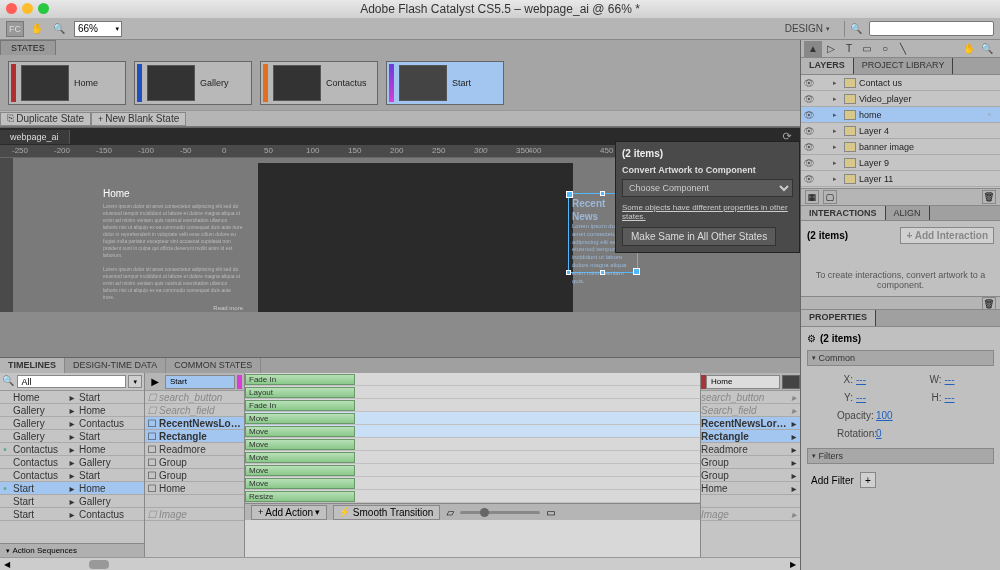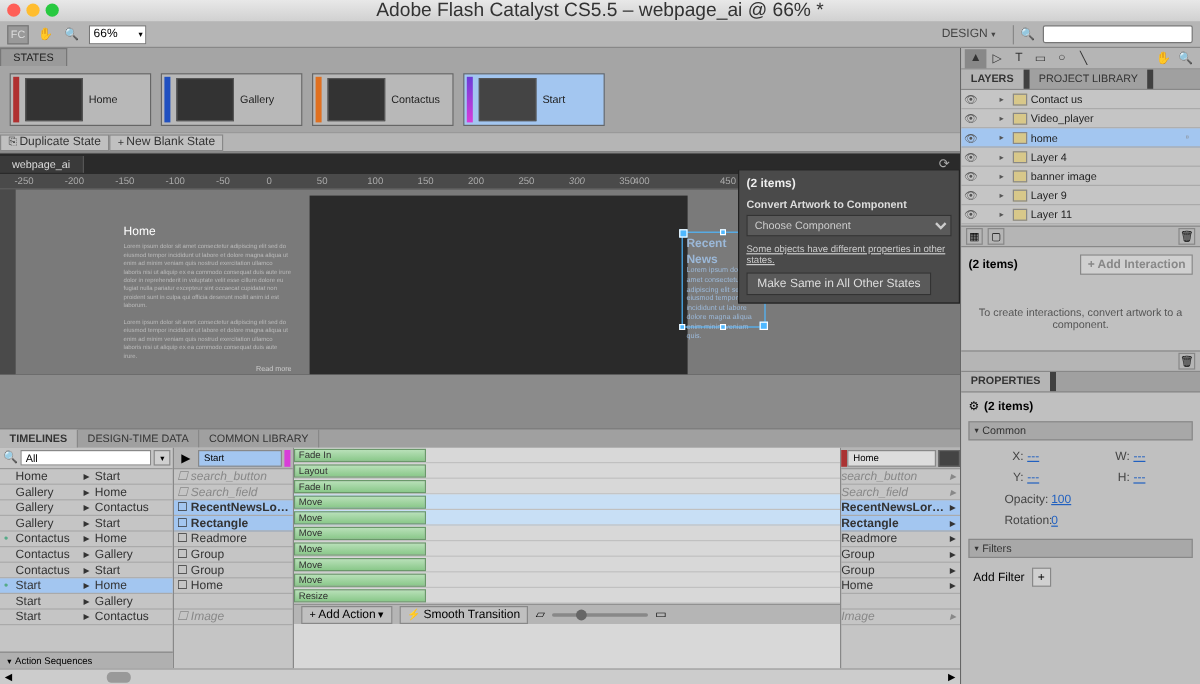--- a/index.html
+++ b/index.html
@@ -3,21 +3,21 @@
 <meta charset="utf-8">
 <style>
 * { margin:0; padding:0; box-sizing:border-box; font-family:"Lucida Grande",Arial,sans-serif; font-size:10px; }
 body { width:1000px; height:570px; background:#8b8b8b; overflow:hidden; position:relative; }
 
 
 .titlebar { height:18px; background:linear-gradient(#e8e8e8,#d0d0d0); display:flex; align-items:center; justify-content:center; position:relative; }
 .traffic { position:absolute; left:6px; top:3px; display:flex; gap:5px; }
 .traffic span { width:11px; height:11px; border-radius:50%; display:block; }
 .tr-red{background:#ff5f57;} .tr-yel{background:#ffbd2e;} .tr-grn{background:#28c940;}
-.titlebar-text { font-size:16px; color:#333; }
+.titlebar-text { font-size:12px; color:#333; }
 
 
 .toprow { height:22px; background:#b5b5b5; display:flex; align-items:center; padding:0 6px; gap:6px; border-bottom:1px solid #888; }
 .fc-logo { width:18px; height:16px; background:#999; color:#ddd; font-size:9px; display:flex; align-items:center; justify-content:center; border:1px solid #777; }
 .tool-ico { width:16px; height:16px; display:flex; align-items:center; justify-content:center; color:#333; }
 .zoom-sel { width:48px; height:16px; background:#fff; border:1px solid #777; font-size:9px; padding-left:3px; display:flex; align-items:center; justify-content:space-between; padding-right:2px; }
 .zoom-sel::after{content:"▾"; font-size:7px;}
 .toprow-right { margin-left:auto; display:flex; align-items:center; gap:6px; }
 .design-btn { padding:2px 8px; color:#444; font-size:10px; display:flex; align-items:center; gap:3px; }
 .design-btn::after{content:"▾"; font-size:7px;}
@@ -67,21 +67,21 @@
 .popup select { width:100%; background:#5a5a5a; color:#ccc; border:1px solid #333; font-size:9px; padding:2px; margin-bottom:6px;}
 .popup-note { color:#ccc; font-size:8px; margin-bottom:6px;text-decoration:underline; }
 .popup button { background:#5a5a5a; border:1px solid #333; color:#ddd; font-size:9px; padding:3px 8px; }
 
 
 .right-panels { width:200px; background:#b5b5b5; display:flex; flex-direction:column; border-left:1px solid #666; height:552px;}
 .tool-icons { height:18px; display:flex; align-items:center; gap:0; padding:0 3px; background:#b5b5b5; border-bottom:1px solid #888;}
 .tool-icons .ti { width:18px; height:16px; display:flex; align-items:center; justify-content:center; font-size:10px; color:#333; }
 .tool-icons .ti.sel { background:#888; }
 .panel-tabs { height:17px; display:flex; background:#a0a0a0; border-bottom:1px solid #888;}
-.panel-tabs div { padding:2px 8px; font-size:9px; color:#333; border-right:5px solid #404040; }
+.panel-tabs div { padding:2px 8px; font-size:9px; color:#333; border-right:1px solid #404040; }
 .panel-tabs div.sel { background:#b5b5b5; font-weight:bold; }
 .layers-list { background:#c5c5c5; height:113px; overflow:auto;}
 .layer-row { display:flex; align-items:center; height:16px; border-bottom:1px solid #aaa; padding-left:2px; gap:3px;}
 .layer-row.sel { background:#a3c6f0; }
 .layer-row .eye { width:12px; font-size:9px; color:#555; text-align:center;}
 .layer-row .arrow { font-size:7px; color:#555; width:8px;}
 .layer-row .folder { width:12px; height:10px; background:#d8c88a; border:1px solid #888;}
 .layer-row .name { font-size:9px; color:#222; flex:1;}
 .panel-footer { height:17px; background:#b5b5b5; border-top:1px solid #888; display:flex; align-items:center; padding:0 4px; gap:4px;}
 .panel-footer .ico { width:14px; height:14px; border:1px solid #888; display:flex; align-items:center; justify-content:center; font-size:9px;}
@@ -272,21 +272,21 @@
       <div class="popup-note">Some objects have different properties in other states.</div>
       <button><span>Make Same in All Other States</span></button>
     </div>
   </div>
 </div>
 
 <div class="bottom">
   <div class="bottom-tabs">
     <div class="sel">TIMELINES</div>
     <div>DESIGN-TIME DATA</div>
-    <div>COMMON LIBRARY</div>
+    <div>COMMON STATES</div>
   </div>
   <div class="timeline-body">
     <div class="tl-left">
       <div class="tl-search">
         <div class="q">🔍</div>
         <input value="All" style="">
         <div class="dd">▾</div>
       </div>
       <div class="tl-trans-list" id="transList">
               <div class="tl-trans-row">
@@ -568,20 +568,24 @@
           <span style="width:12px;font-size:8px;color:#888;"></span>
         </div>
       </div>
   <div class="panel-footer">
     <div class="ico">▦</div>
     <div class="ico">▢</div>
     <div class="ico" style="margin-left:auto">🗑</div>
   </div>
 
   <div class="interactions">
+    <div class="panel-tabs">
+      <div class="sel">INTERACTIONS</div>
+      <div>ALIGN</div>
+    </div>
     <div class="inter-body">
       <div class="inter-head">
         <span>(2 items)</span>
         <button><span>+ Add Interaction</span></button>
       </div>
       <div class="inter-msg">To create interactions, convert artwork to a component.</div>
     </div>
     <div class="panel-footer">
           <div class="ico" style="margin-left:auto">🗑</div>
         </div>

